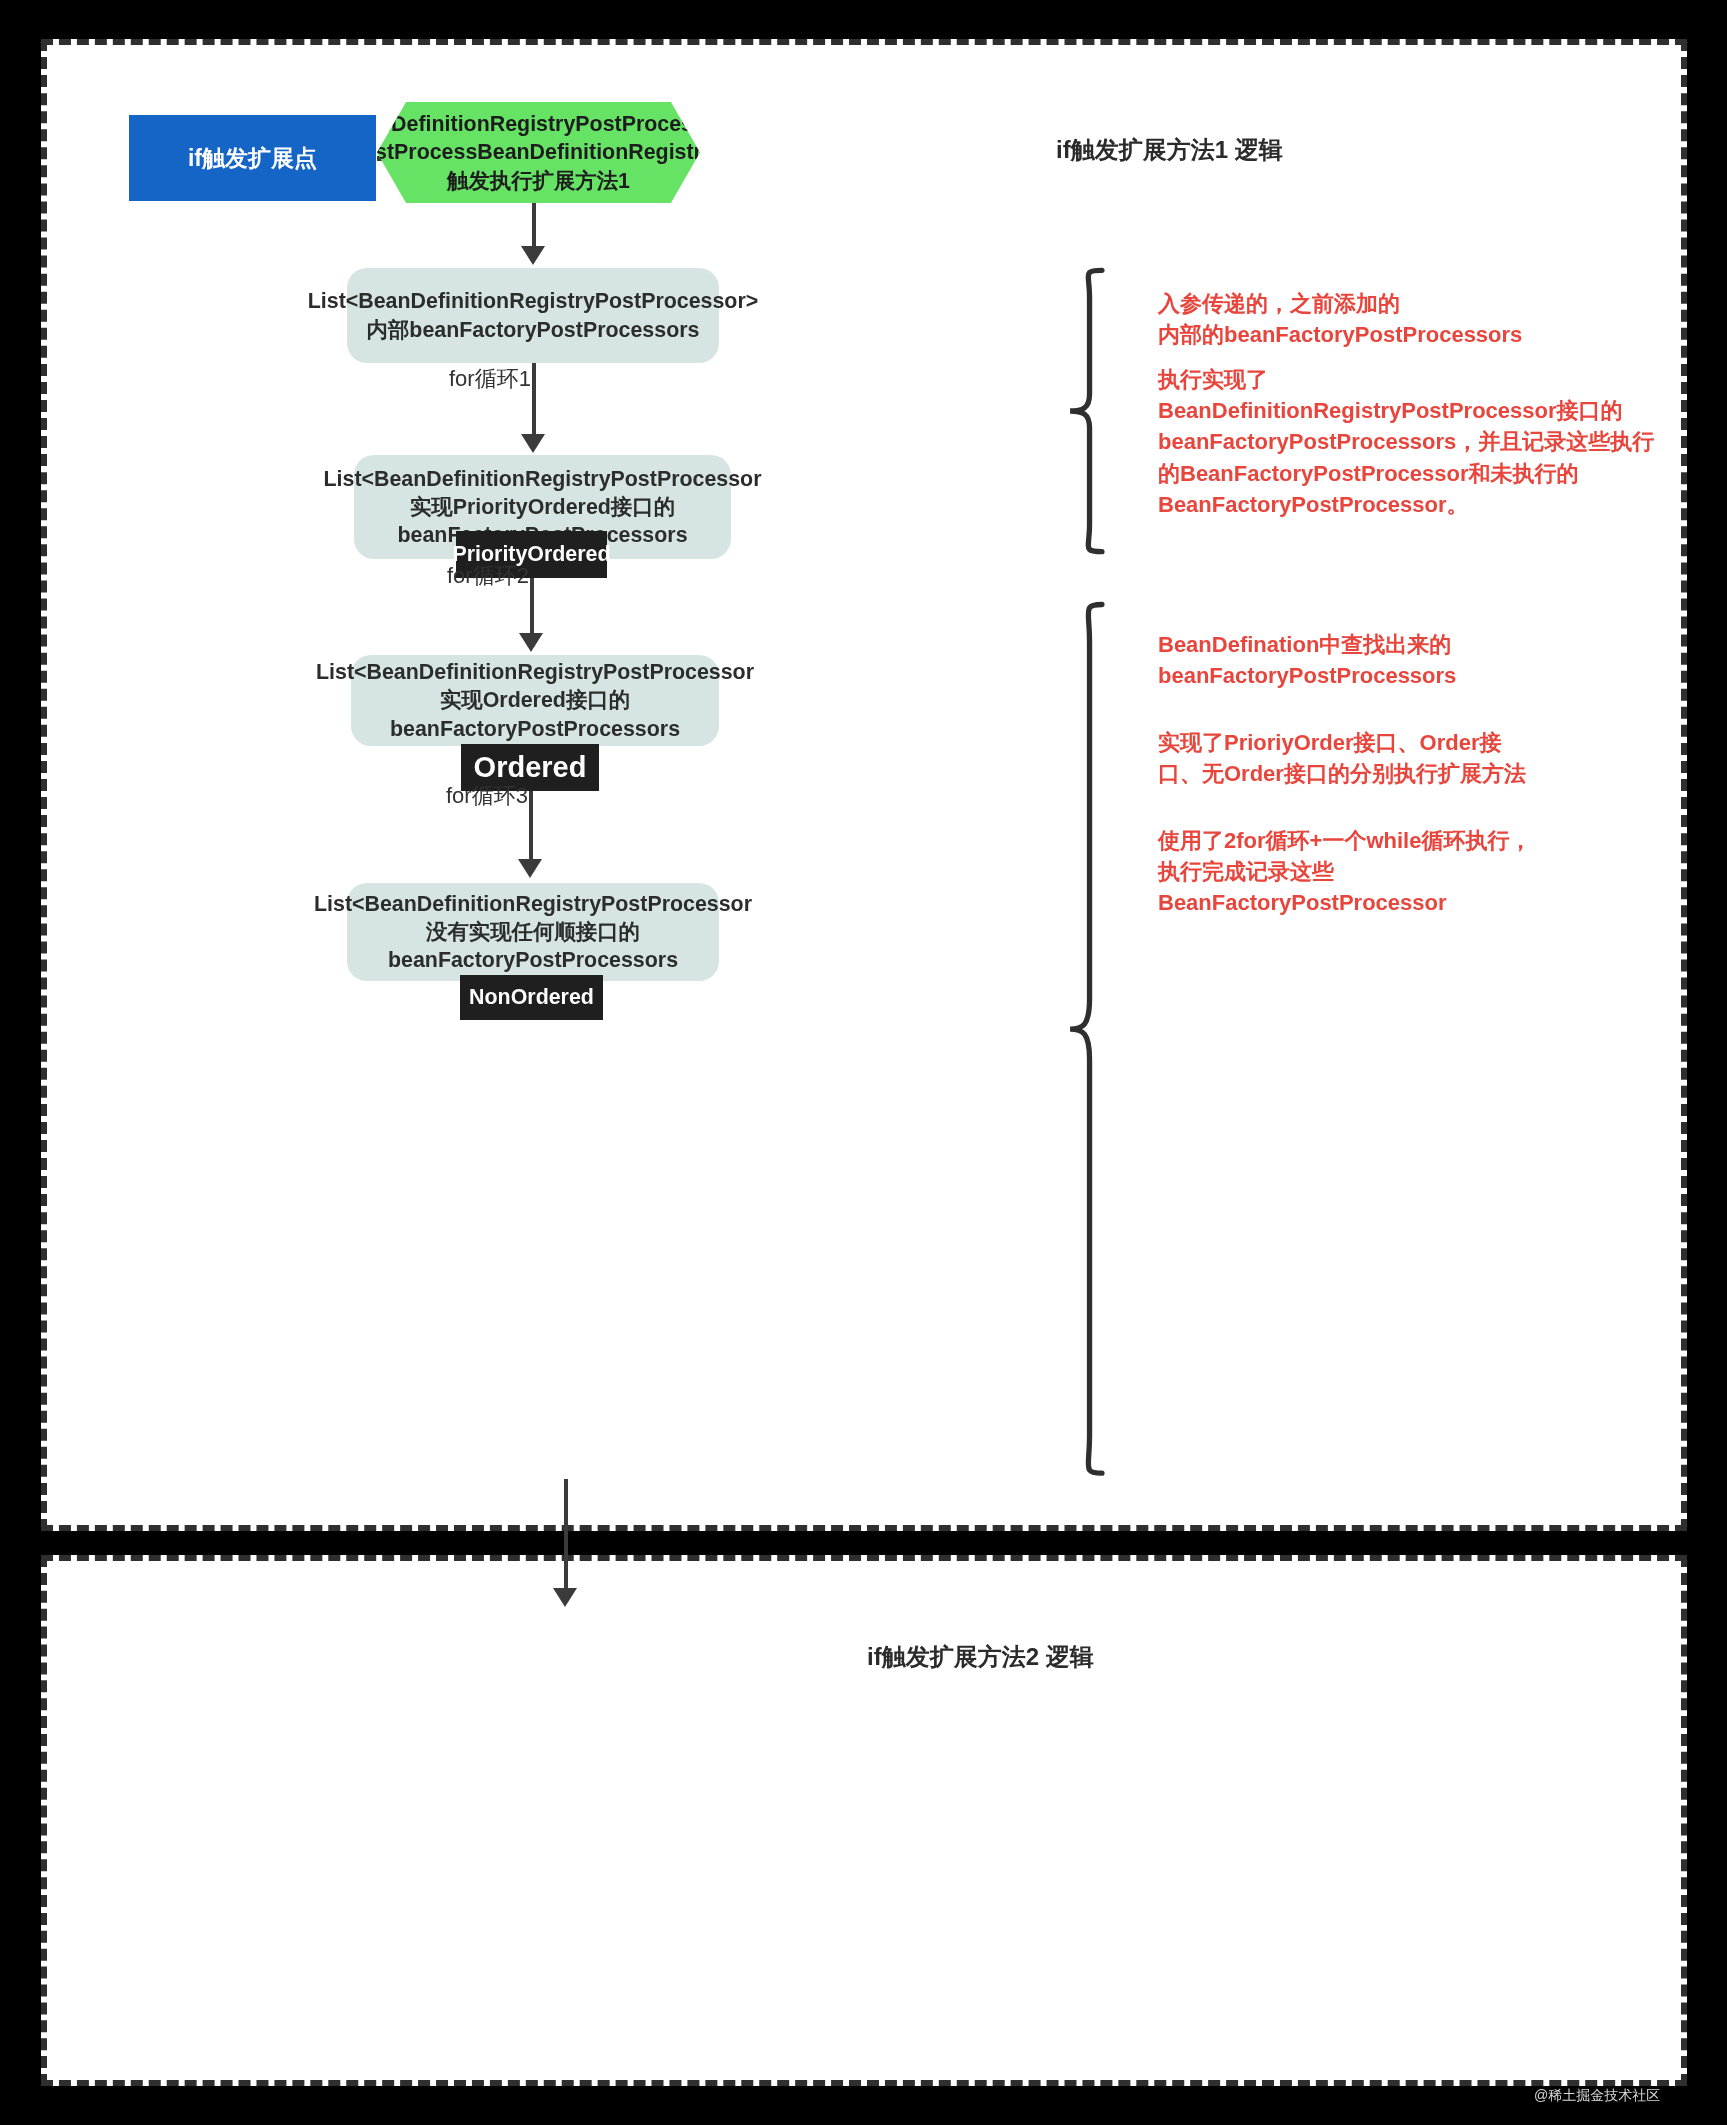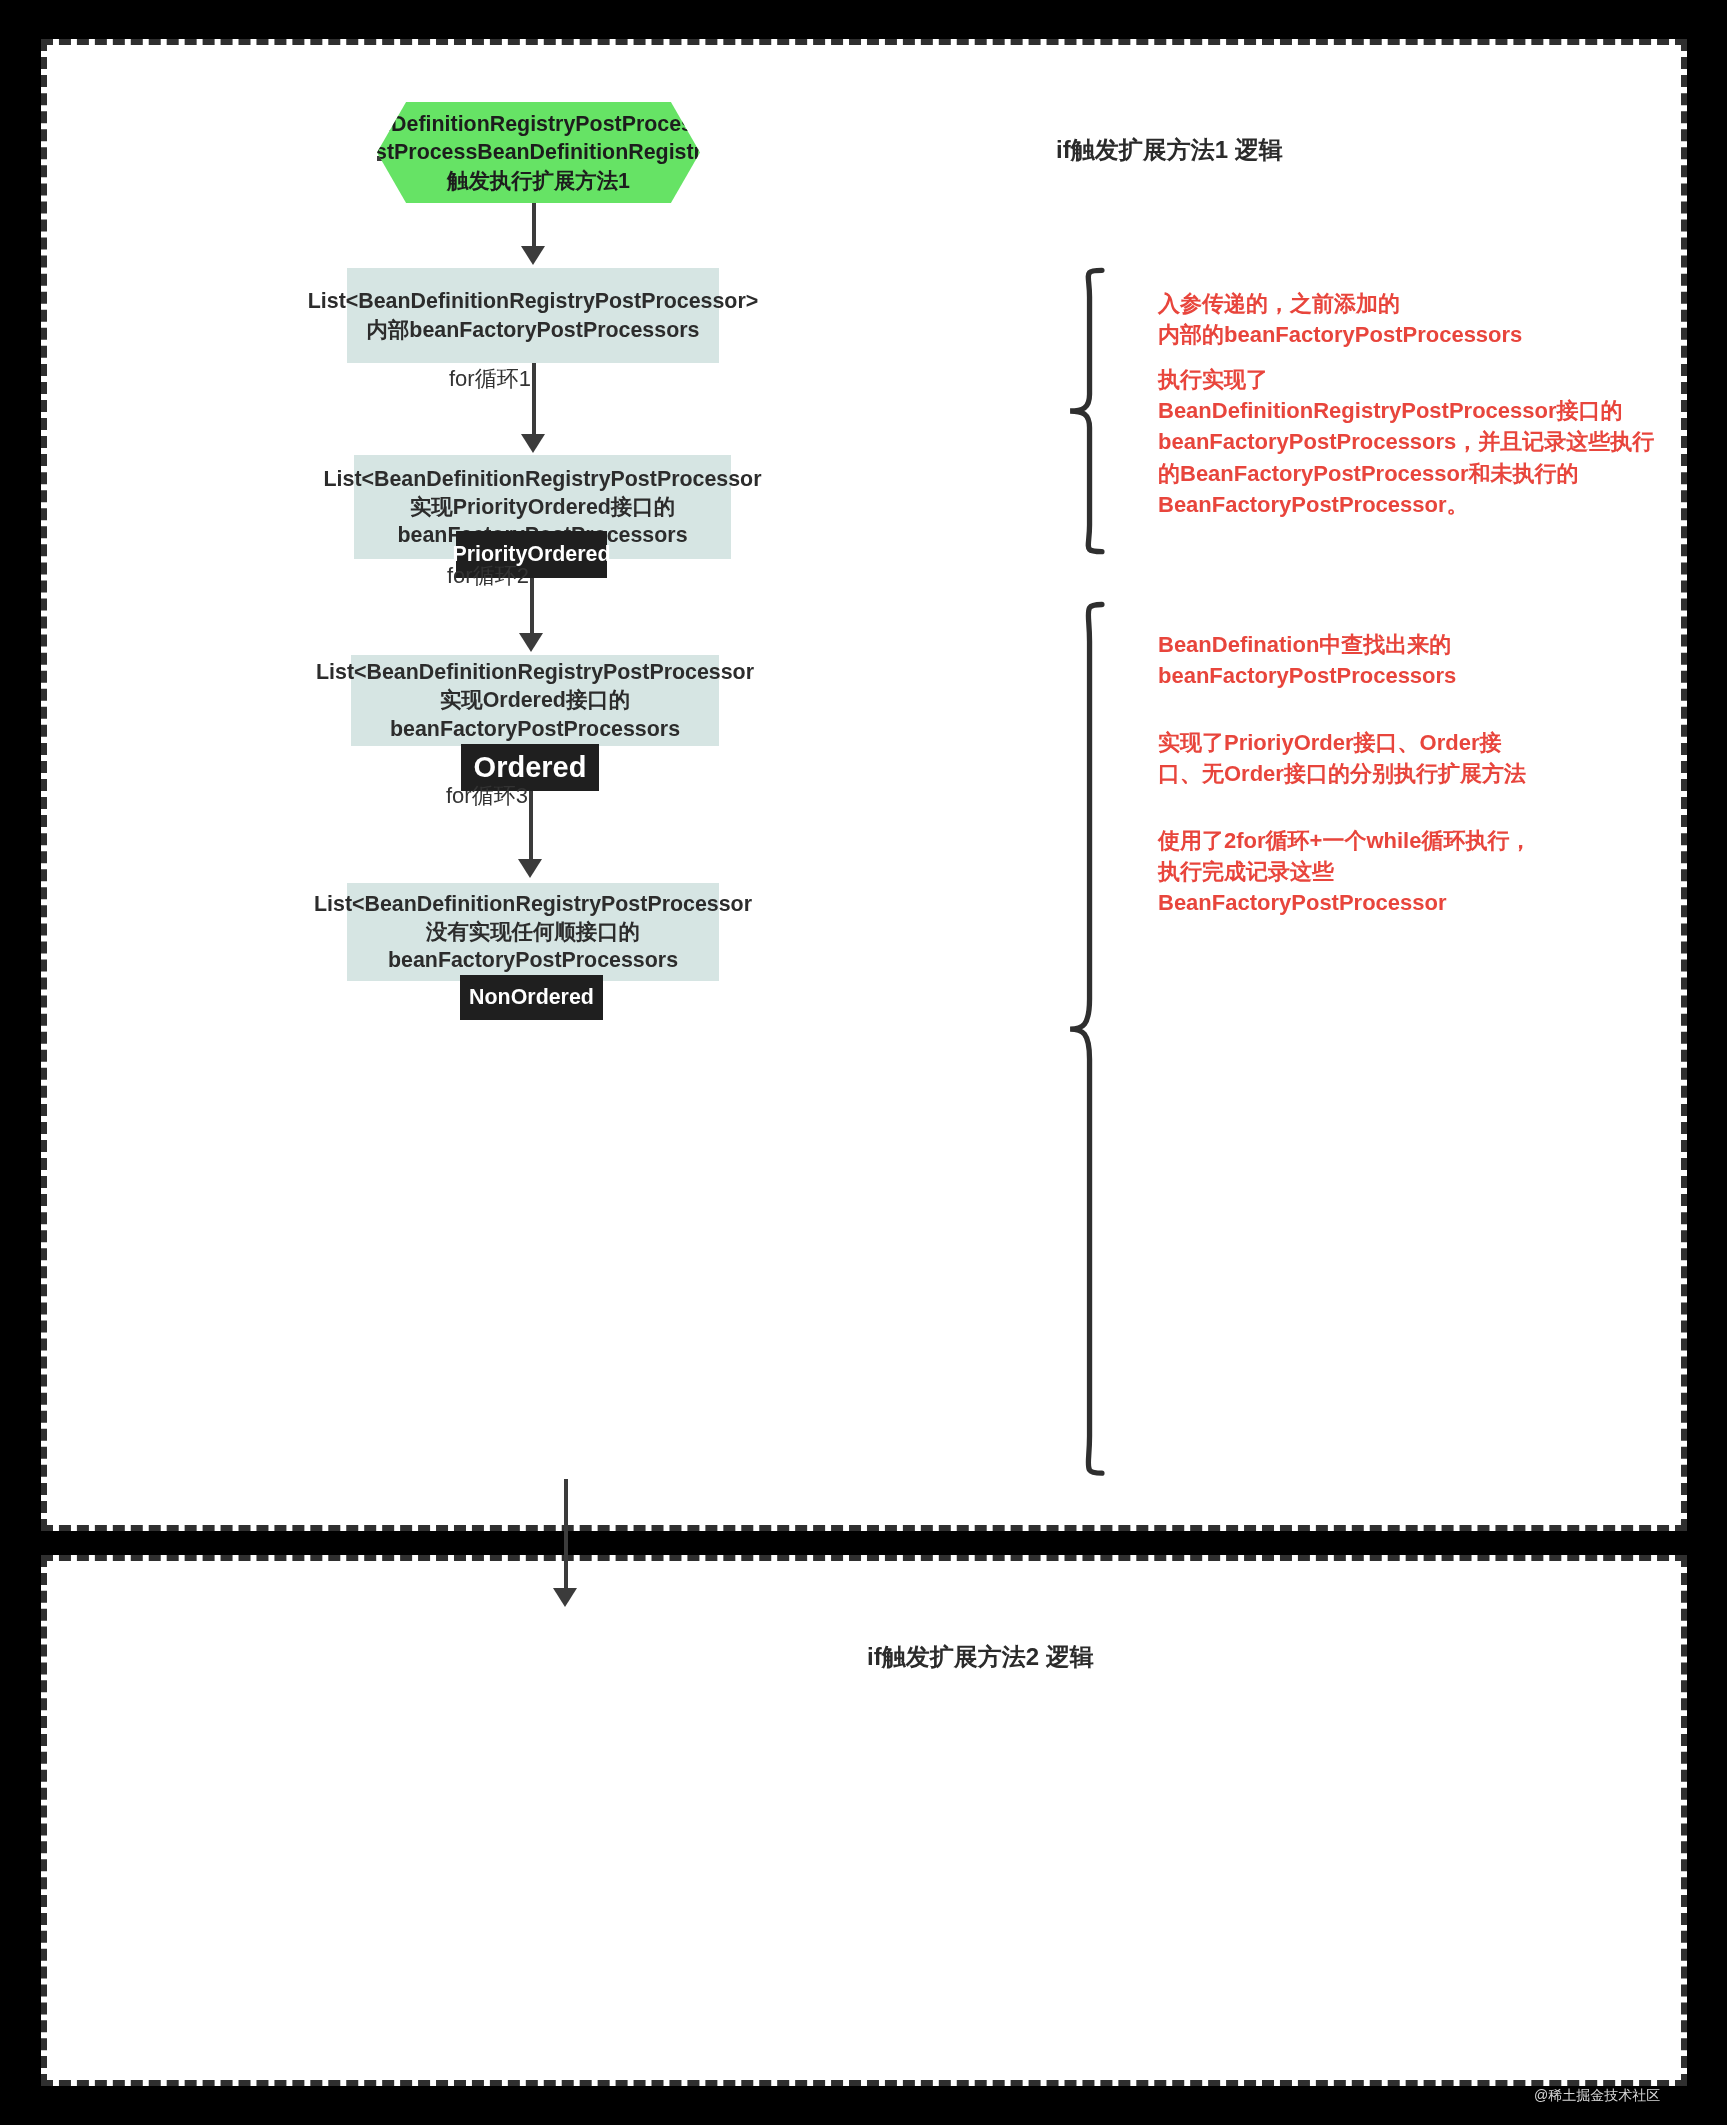--- a/index.html
+++ b/index.html
@@ -46,20 +46,21 @@
     background: #66e365;
     color: #1d1d1d;
     font-weight: bold;
     clip-path: polygon(0% 50%, 9% 0%, 91% 0%, 100% 50%, 91% 100%, 9% 100%);
   }
 
   .node-gray {
     background: #d6e5e3;
     color: #2c2c2c;
     font-weight: bold;
+    border-radius: 20px;
   }
 
   .node-black {
     background: #1f1f1f;
     color: #ffffff;
     font-weight: bold;
   }
 
   
   .vline {
@@ -134,20 +135,21 @@
   #n-list-no      { left: 300px; top: 838px; width: 372px; height: 98px; font-size: 21.4px; }
   #b-no           { left: 413px; top: 930px; width: 143px; height: 45px; font-size: 21.4px; }
 </style>
 </head>
 <body>
 
 <div class="panel" id="panel-1">
 
   <div class="section-title" style="left:1009px; top:89px;">if触发扩展方法1 逻辑</div>
 
+  <div class="node node-blue" id="n-trigger">if触发扩展点</div>
 
   <div class="hline" style="left:330px; top:111px; width:55px;"></div>
   <div class="arrow-right" style="left:383px; top:102px;"></div>
 
   <div class="node node-hex" id="n-hex1">BeanDefinitionRegistryPostProcessor#
 postProcessBeanDefinitionRegistry()
 触发执行扩展方法1</div>
 
   <div class="vline" style="left:485px; top:158px; height:45px;"></div>
   <div class="arrow-down" style="left:474px; top:201px;"></div>

